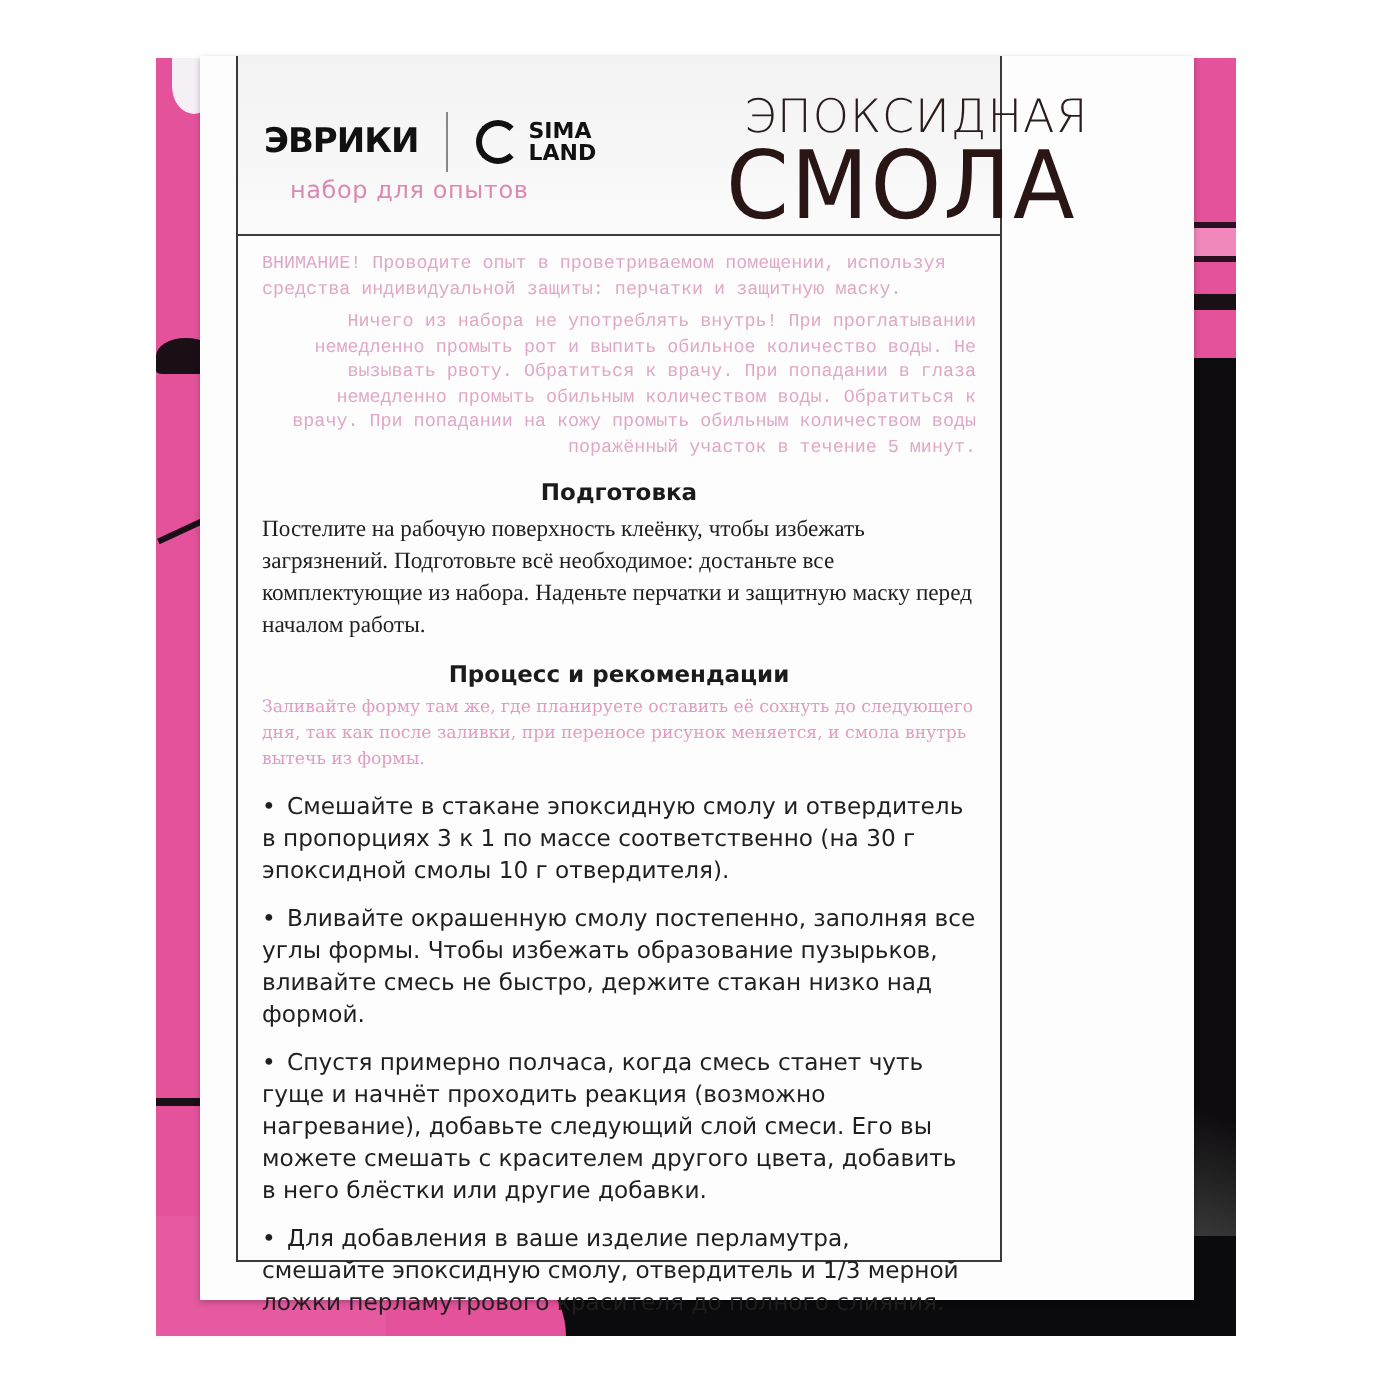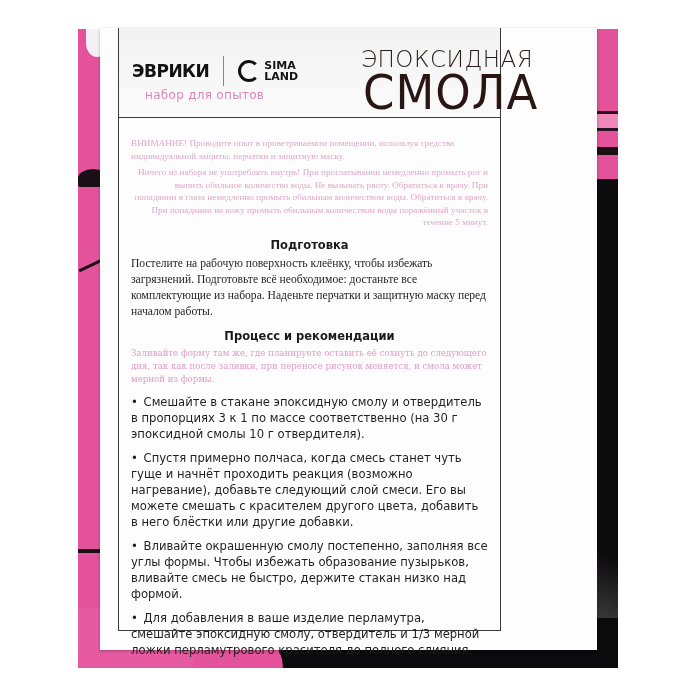--- a/index.html
+++ b/index.html
@@ -20,25 +20,25 @@
   .card { position:absolute; left:100px; top:28px; width:497px; height:622px; background:#fdfdfd; box-shadow:0 1px 3px rgba(0,0,0,0.25); }
   .frame { position:absolute; left:18px; top:0; width:383px; height:603px; border:1px solid #3a3a3a; border-top:none; box-sizing:border-box; }
   .header { position:absolute; left:0; top:0; width:100%; height:90px; border-bottom:1px solid #3a3a3a; box-sizing:border-box; background:linear-gradient(#f2f2f2,#fbfbfb); }
   .brand-row { position:absolute; left:13px; top:28px; display:flex; align-items:center; }
   .logo-evriki { font-family:"DejaVu Sans", sans-serif; font-weight:bold; font-size:17px; letter-spacing:-0.5px; color:#111; }
   .logo-divider { width:1px; height:30px; background:#888; margin:0 14px 0 14px; }
   .logo-sima { display:flex; align-items:flex-end; }
   .sima-icon { width:22px; height:22px; border:3px solid #111; border-radius:50%; box-sizing:border-box; border-right-color:transparent; margin-right:4px; position:relative; }
   .sima-text { font-family:"DejaVu Sans", sans-serif; font-weight:bold; font-size:11px; line-height:11px; color:#111; }
   .subtitle { position:absolute; left:26px; top:60px; font-family:"DejaVu Sans", sans-serif; font-size:12px; color:#d989b4; letter-spacing:0.3px; }
-  .title-top { position:absolute; left:242px; top:18px; font-family:"DejaVu Sans", sans-serif; font-weight:200; font-size:23px; color:#2a1c1c; letter-spacing:0.5px; }
+  .title-top { position:absolute; left:253px; top:18px; font-family:"DejaVu Sans", sans-serif; font-weight:200; font-size:23px; color:#2a1c1c; letter-spacing:0.5px; }
   .title-main { position:absolute; left:244px; top:40px; font-family:"DejaVu Sans", sans-serif; font-weight:normal; font-size:45px; line-height:48px; color:#2a1515; letter-spacing:1px; transform:scaleY(1.05); transform-origin:left top; }
 
   .body { position:absolute; left:0; top:90px; width:100%; padding:0 12px; box-sizing:border-box; }
-  .warn { font-family:Liberation Serif, serif; font-size:9.2px; line-height:12.5px; color:#e0a8c8; margin:19px 0 0 0; }
+  .warn { font-family:Liberation Mono, monospace; font-size:9.2px; line-height:12.5px; color:#e0a8c8; margin:8px 0 0 0; }
   .warn + .warn { margin-top:4px;text-align:right; }
   .section-title { font-family:"DejaVu Sans", sans-serif; font-weight:bold; font-size:11.5px; text-align:center; color:#1b1b1b; margin:9px 0 4px 0; }
   .para { font-family:Liberation Serif, serif; font-size:11.6px; line-height:16px; color:#1f1f1f; margin:0; }
   .note { font-family:"DejaVu Serif", serif; font-size:8.6px; line-height:13px; color:#e09cc4; margin:0 0 8px 0; }
   .bullet { font-family:"DejaVu Sans", sans-serif; font-size:11.6px; line-height:16px; color:#1f1f1f; margin:0 0 8px 0; }
   .bullet .dot { margin-right:2px; }
 </style>
 </head>
 <body>
 
@@ -76,21 +76,21 @@
     </div>
 
     <div class="body">
       <p class="warn">ВНИМАНИЕ! Проводите опыт в проветриваемом помещении, используя средства индивидуальной защиты: перчатки и защитную маску.</p>
       <p class="warn">Ничего из набора не употреблять внутрь! При проглатывании немедленно промыть рот и выпить обильное количество воды. Не вызывать рвоту. Обратиться к врачу. При попадании в глаза немедленно промыть обильным количеством воды. Обратиться к врачу. При попадании на кожу промыть обильным количеством воды поражённый участок в течение 5 минут.</p>
 
       <div class="section-title">Подготовка</div>
       <p class="para">Постелите на рабочую поверхность клеёнку, чтобы избежать загрязнений. Подготовьте всё необходимое: достаньте все комплектующие из набора. Наденьте перчатки и защитную маску перед началом работы.</p>
 
       <div class="section-title">Процесс и рекомендации</div>
-      <p class="note">Заливайте форму там же, где планируете оставить её сохнуть до следующего дня, так как после заливки, при переносе рисунок меняется, и смола может мерной из формы.</p>
+      <p class="note">Заливайте форму там же, где планируете оставить её сохнуть до следующего дня, так как после заливки, при переносе рисунок меняется, и смола внутрь вытечь из формы.</p>
 
       <p class="bullet"><span class="dot">•</span> <span>Смешайте в стакане эпоксидную смолу и отвердитель в пропорциях 3 к 1 по массе соответственно (на 30 г эпоксидной смолы 10 г отвердителя).</span></p>
+      <p class="bullet"><span class="dot">•</span> <span>Вливайте окрашенную смолу постепенно, заполняя все углы формы. Чтобы избежать образование пузырьков, вливайте смесь не быстро, держите стакан низко над формой.</span></p>
       <p class="bullet"><span class="dot">•</span> <span>Спустя примерно полчаса, когда смесь станет чуть гуще и начнёт проходить реакция (возможно нагревание), добавьте следующий слой смеси. Его вы можете смешать с красителем другого цвета, добавить в него блёстки или другие добавки.</span></p>
-      <p class="bullet"><span class="dot">•</span> <span>Вливайте окрашенную смолу постепенно, заполняя все углы формы. Чтобы избежать образование пузырьков, вливайте смесь не быстро, держите стакан низко над формой.</span></p>
       <p class="bullet"><span class="dot">•</span> <span>Для добавления в ваше изделие перламутра, смешайте эпоксидную смолу, отвердитель и 1/3 мерной ложки перламутрового красителя до полного слияния.</span></p>
     </div>
   </div>
 </div>
 
 </body></html>

